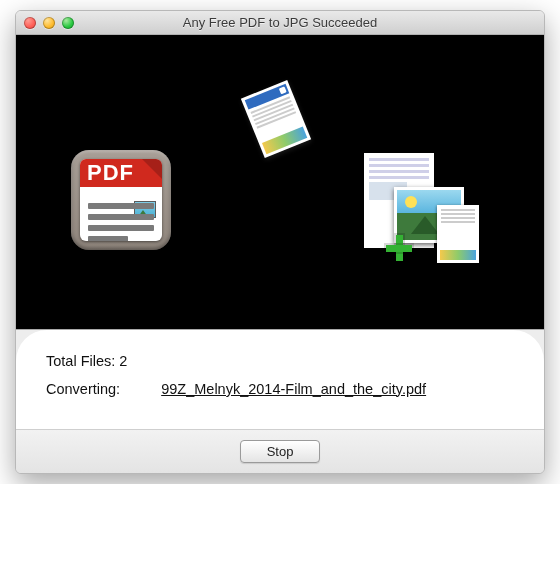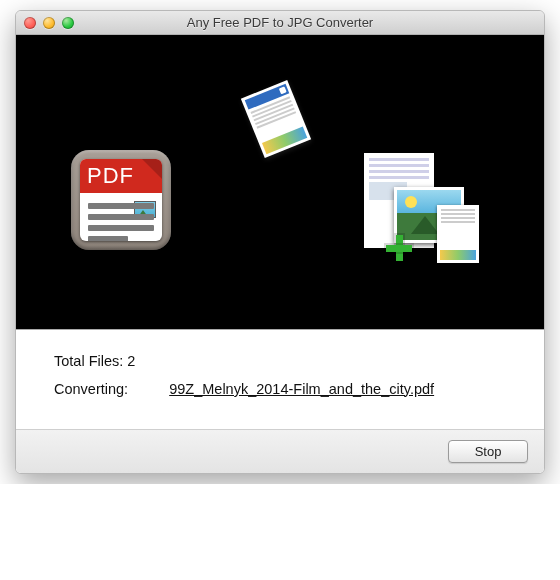--- a/index.html
+++ b/index.html
@@ -70,24 +70,24 @@
   .pdf-page {
     background: #fff;
     width: 100%; height: 100%;
     border-radius: 6px;
     box-shadow: 0 1px 3px rgba(0,0,0,0.5);
     position: relative;
     overflow: hidden;
   }
   .pdf-band {
     position: absolute; top: 0; left: 0; right: 0;
-    height: 34px;
+    height: 28px;
     background: #d0291e;
     color: #fff;
-    font-weight: 400;
+    font-weight: 700;
     font-size: 22px;
     display: flex; align-items: center;
     padding-left: 7px;
     letter-spacing: 1px;
   }
   .pdf-fold {
     position: absolute; top: 0; right: 0;
     width: 0; height: 0;
     border-top: 20px solid rgba(0,0,0,0.2);
     border-left: 20px solid transparent;
@@ -149,36 +149,37 @@
   .page-b .bl div{height:2px;background:#ccc;margin-bottom:2px;}
   .plus {
     position:absolute; left:22px; top:82px; width:26px; height:26px;
   }
   .plus::before,.plus::after{content:"";position:absolute;background:#34b233;box-shadow:0 0 0 2px rgba(0,0,0,0.15);}
   .plus::before{left:10px;top:0;width:7px;height:26px;}
   .plus::after{top:10px;left:0;height:7px;width:26px;}
 
   .status {
     background: #fff;
-    padding: 18px 38px 70px;
+    padding: 18px 30px 70px;
     font-size: 14.5px;
     color: #111;
     line-height: 1.9;
     position: relative;
+    border-radius: 31px;
   }
   .status-row { white-space: nowrap; }
   .converting-file { text-decoration: underline; margin-left: 37px; }
   .footer {
     position: absolute;
     left: 0; right: 0; bottom: 0;
     background: linear-gradient(#f2f2f2,#e4e4e4);
     border-top: 1px solid #cfcfcf;
     padding: 10px 16px;
     display: flex;
-    justify-content: flex-end;
+    justify-content: center;
   }
   .btn {
     min-width: 80px;
     padding: 3px 18px;
     font-size: 13px;
     border: 1px solid #9a9a9a;
     border-radius: 4px;
     background: linear-gradient(#ffffff,#e4e4e4);
     box-shadow: 0 1px 0 #fff inset, 0 1px 1px rgba(0,0,0,0.12);
     cursor: pointer;
@@ -189,21 +190,21 @@
 <body>
 
 <div class="window">
 
   <div class="titlebar">
     <div class="traffic-lights">
       <div class="tl red"></div>
       <div class="tl yellow"></div>
       <div class="tl green"></div>
     </div>
-    <div class="title">Any Free PDF to JPG Converter</div>
+    <div class="title">Any Free PDF to JPG Succeeded</div>
   </div>
 
   <div class="stage">
     <div class="pdf-icon">
       <div class="pdf-page">
         <div class="pdf-band">PDF</div>
         <div class="pdf-fold"></div>
         <div class="pdf-img"></div>
         <div class="pdf-lines">
           <div></div>

